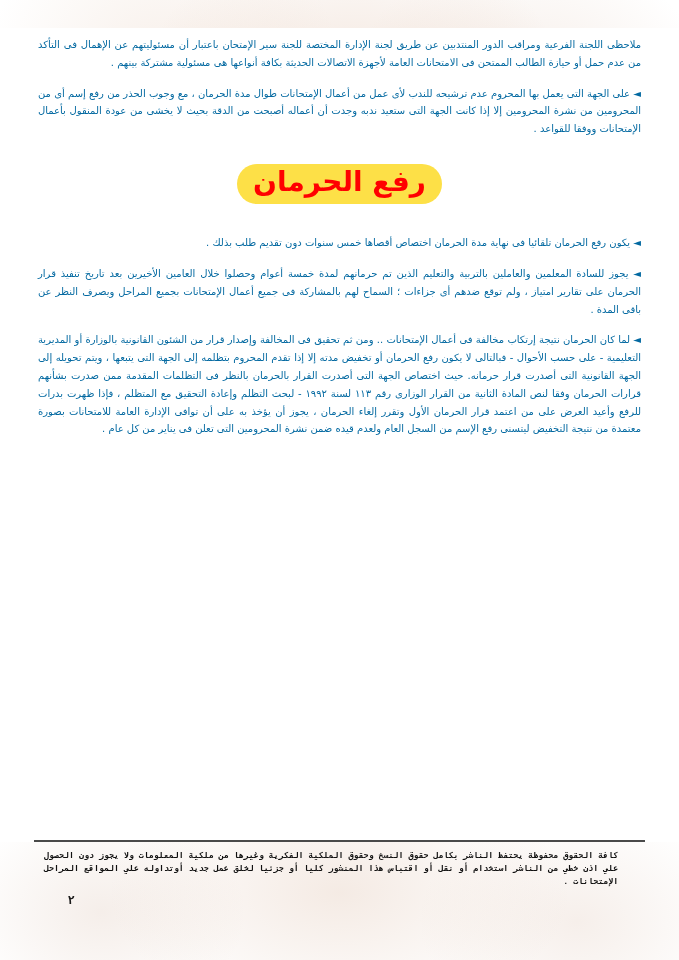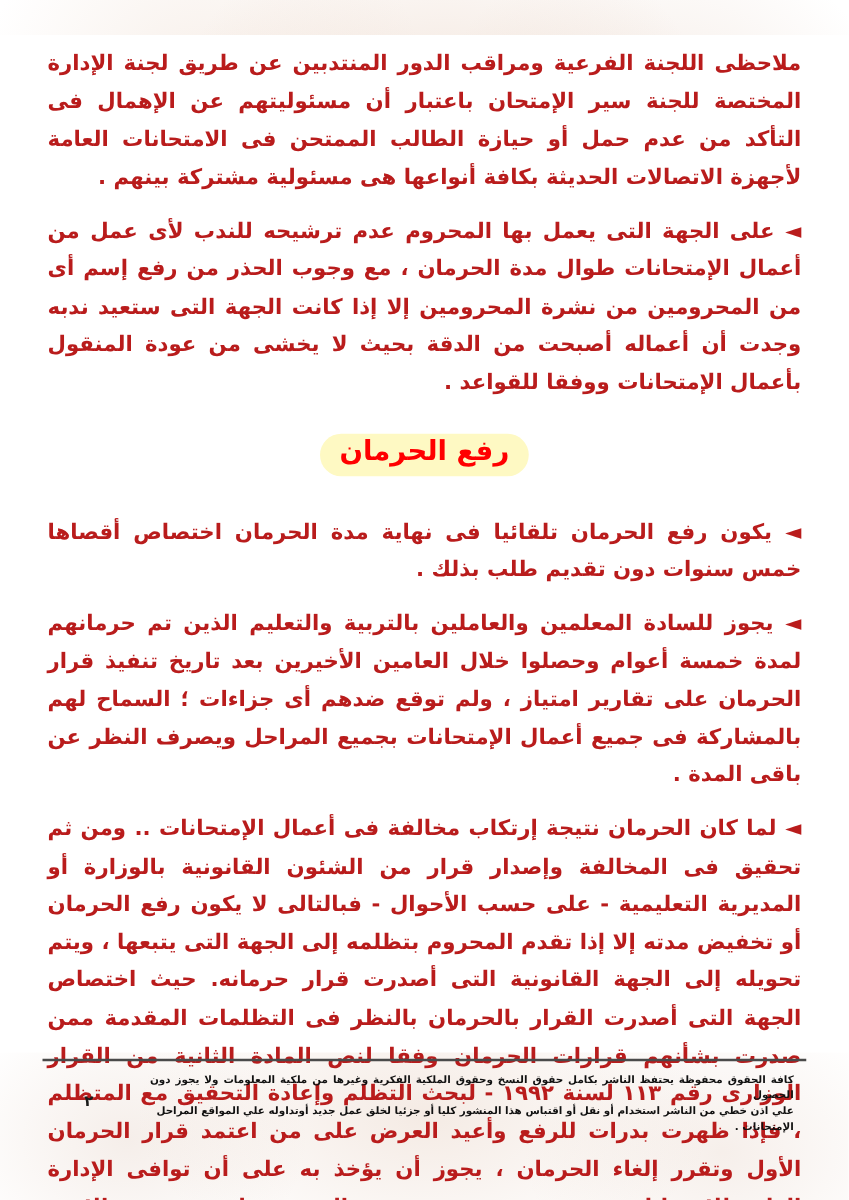--- a/index.html
+++ b/index.html
@@ -50,37 +50,37 @@
 
   .content {
     position: relative;
     z-index: 2;
     padding: 36px 38px 0 38px;
     box-sizing: border-box;
   }
 
   p.para {
     margin: 0 0 13px 0;
-    font-size: 17px;
+    font-size: 10px;
     line-height: 1.78;
-    color: #b91c1c;
+    color: #0369a1;
     text-align: justify;
-    font-weight: bold;
+    font-weight: normal;
     letter-spacing: 0;
   }
 
   .heading-wrap {
     text-align: center;
     margin: 26px 0 30px 0;
   }
   .heading {
     display: inline-block;
-    background: #fef9c3;
+    background: #fde047;
     color: #ff0000;
-    font-size: 22px;
+    font-size: 28px;
     font-weight: bold;
     padding: 2px 16px 6px 16px;
     line-height: 1.15;
     letter-spacing: 1px;
     font-family: "DejaVu Sans", "Liberation Sans", sans-serif;
     border-radius: 22px;
   }
 
   
   .footer {
@@ -92,22 +92,23 @@
     padding: 0 34px;
     box-sizing: border-box;
   }
   .footer-rule {
     height: 2px;
     background: #4a4a4a;
     margin-bottom: 6px;
   }
   .footer-row {
     display: flex;
-    flex-direction: row;
-    align-items: center;
+    flex-direction: column;
+    align-items: flex-end;
+    font-family: Liberation Mono, monospace;
   }
   .footer-pageno {
     width: 74px;
     display: flex;
     align-items: center;
     justify-content: center;
     font-size: 12px;
     font-weight: bold;
     color: #1a1a1a;
   }

